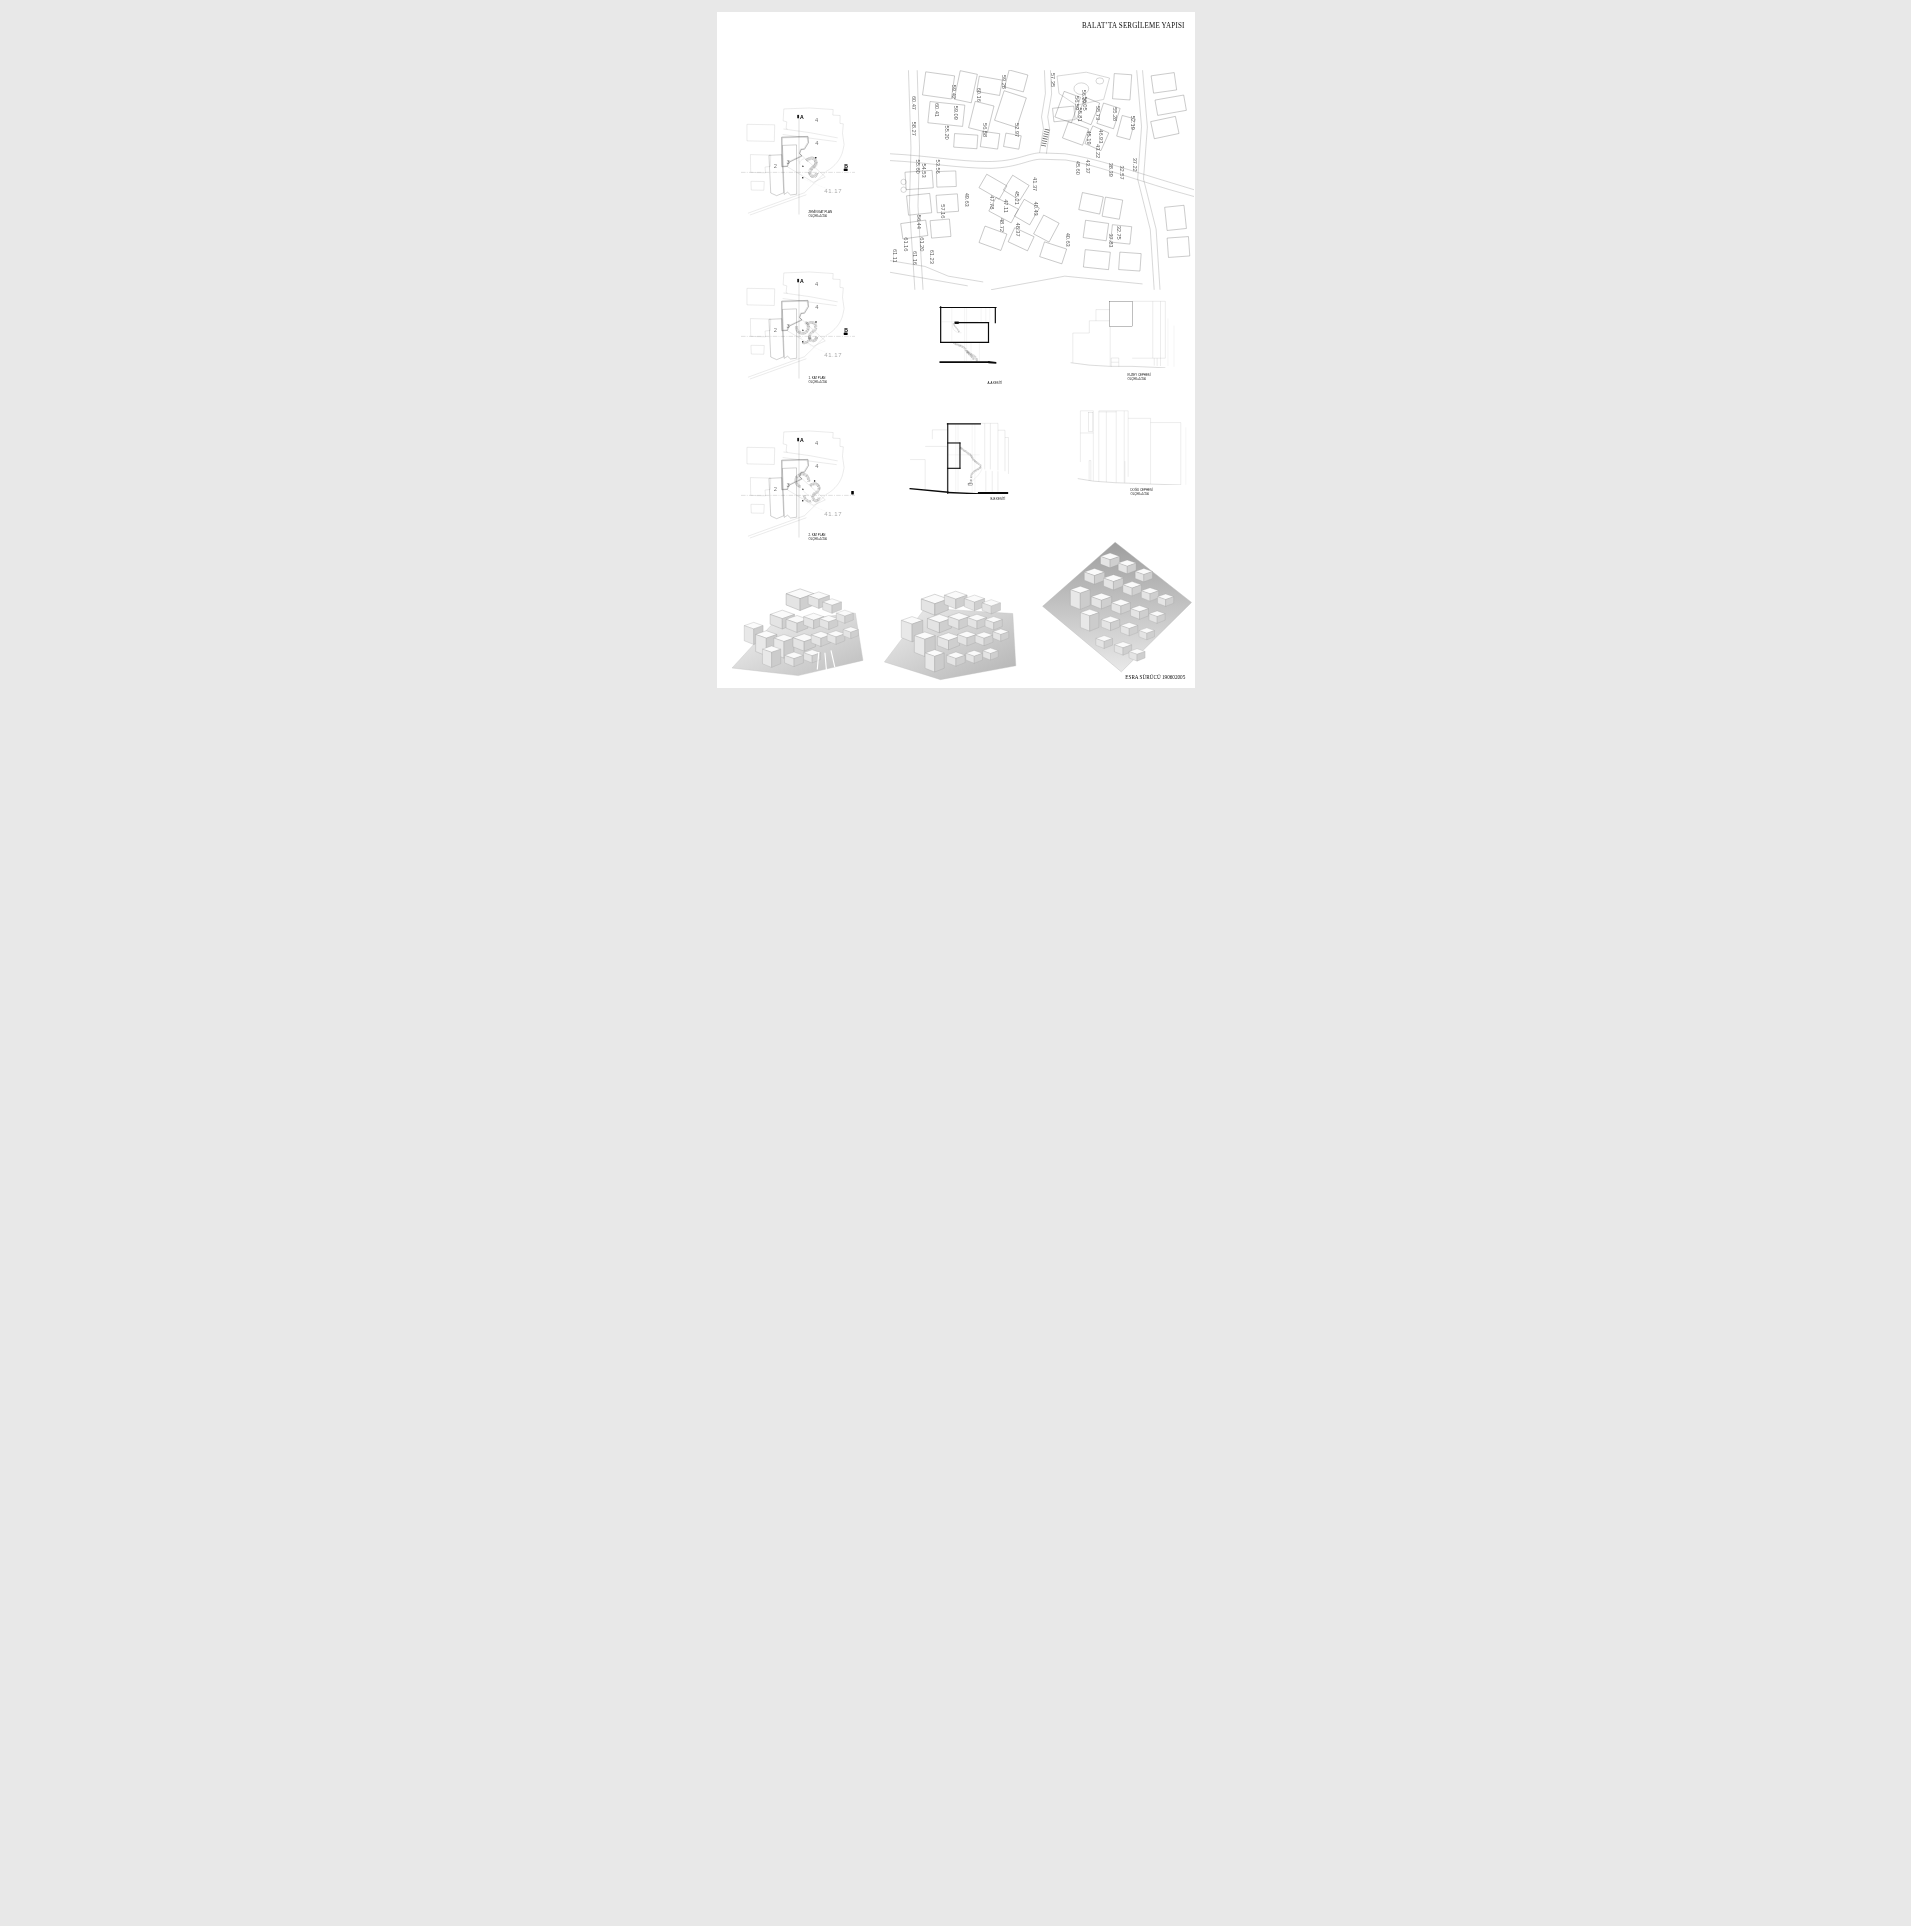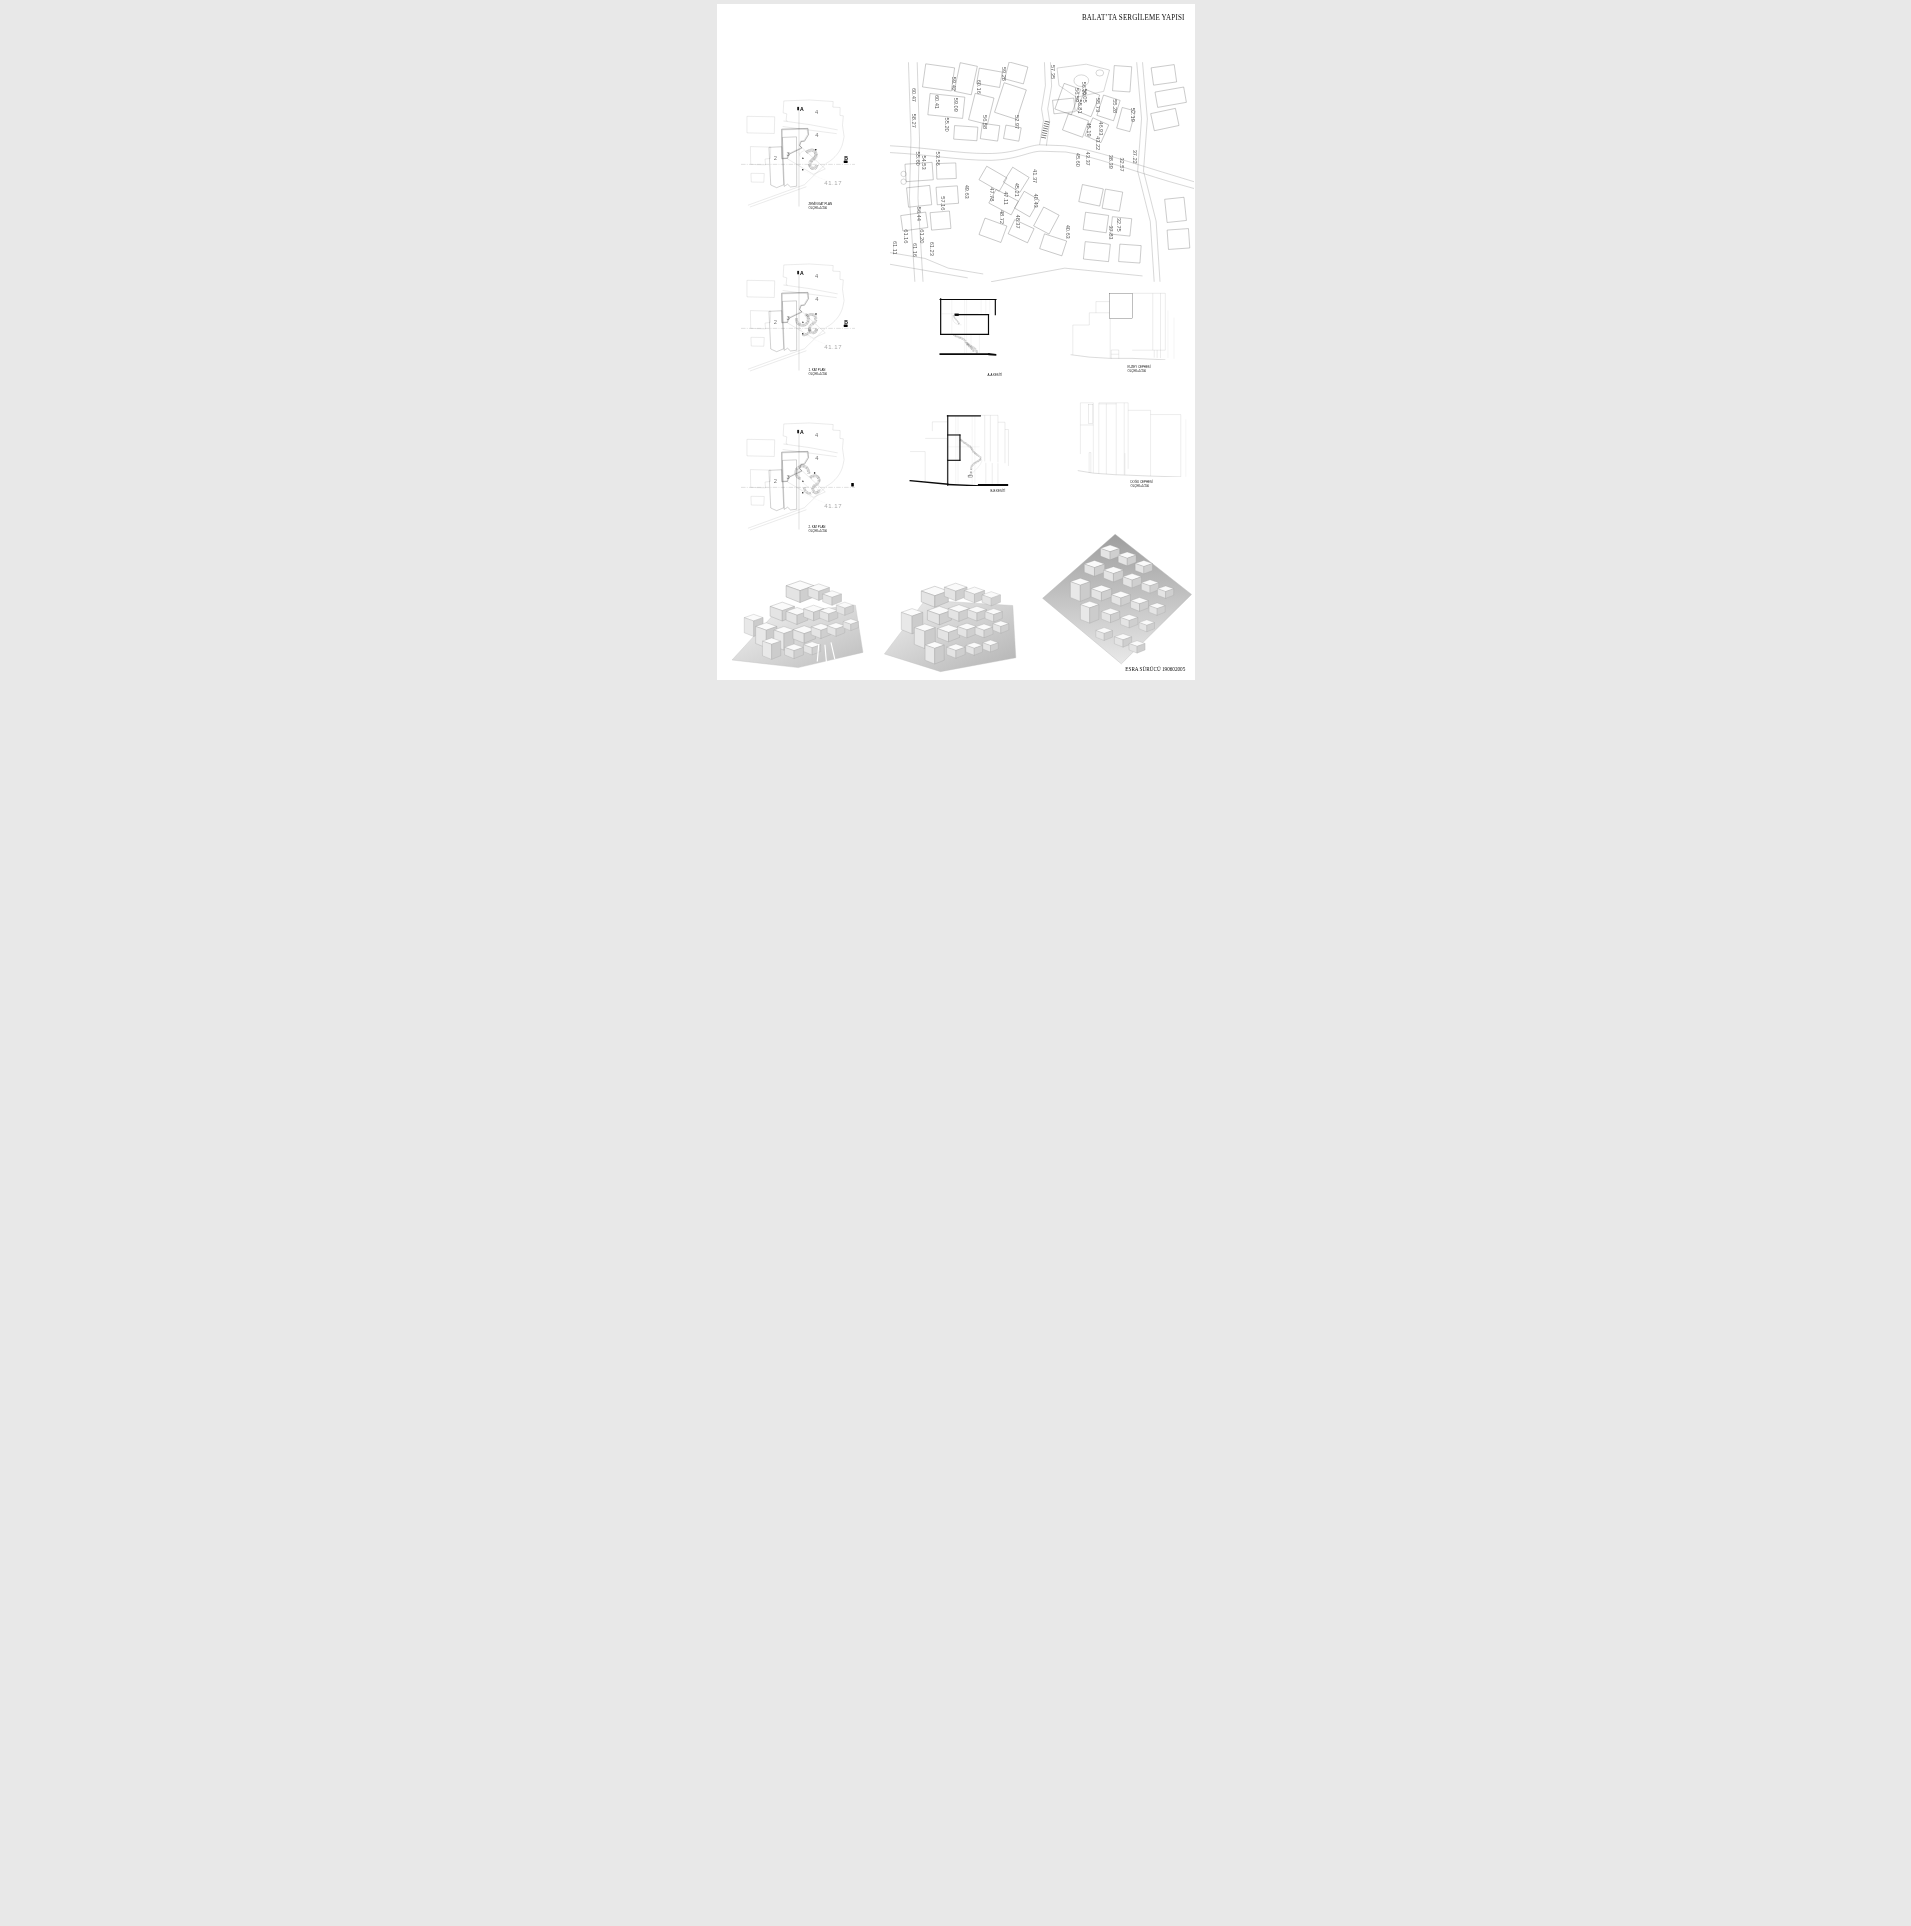--- a/index.html
+++ b/index.html
@@ -1,16 +1,16 @@
 <!DOCTYPE html>
 <html style="font-size:6.2px"><head>
 <meta charset="utf-8">
 <style>
   html,body{margin:0;padding:0;background:#e8e8e8;}
-  .board{position:relative;width:478px;height:676px;background:#ffffff;margin:4px auto;
+  .board{position:relative;width:478px;height:676px;background:#ffffff;margin:12px auto;
          font-family:"Liberation Sans",sans-serif;overflow:hidden;}
   .board svg{position:absolute;display:block;}
   .title{position:absolute;top:8.5px;right:10px;font-family:"Liberation Serif",serif;
          font-size:8px;color:#0a0a0a;letter-spacing:0.2px;transform:scaleX(.88);transform-origin:right;}
   .drwlbl{position:absolute;font-size:2.9px;line-height:1.35;color:#111;}
   .credit{position:absolute;top:662px;right:9.2px;font-family:"Liberation Serif",serif;
           font-size:5.2px;color:#0a0a0a;}
   
   .pnum{font-family:"Liberation Sans",sans-serif;font-size:58px;fill:#777;}
   .spot{font-family:"Liberation Sans",sans-serif;font-size:60px;fill:#aaa;letter-spacing:6px;}

